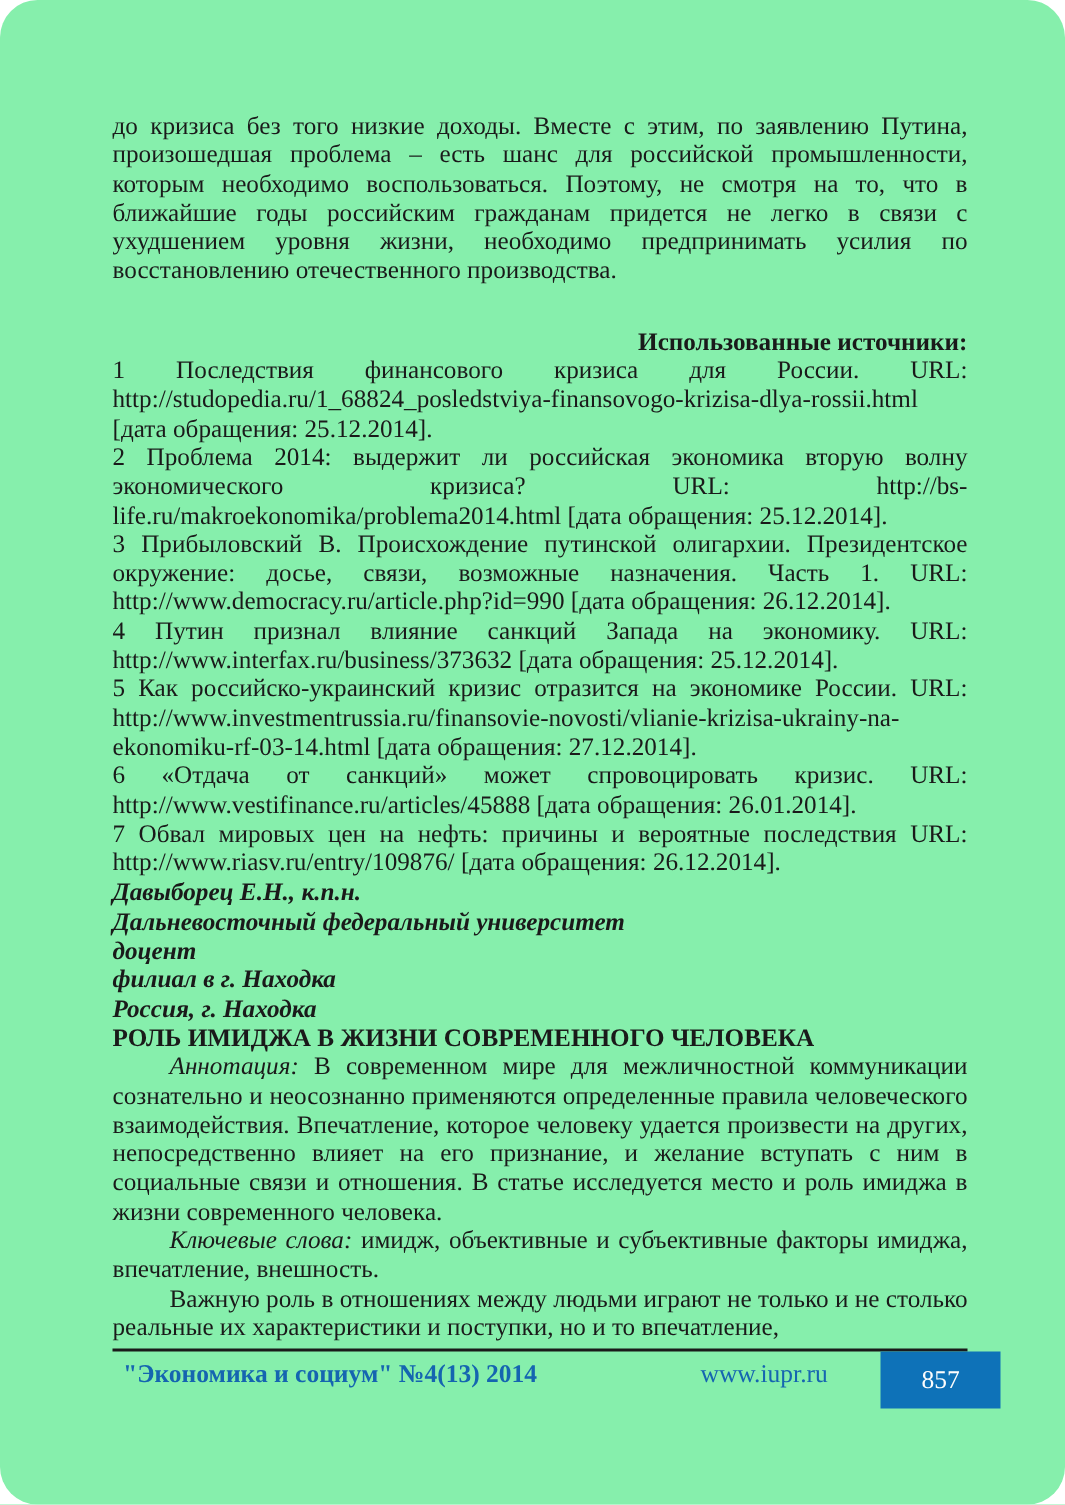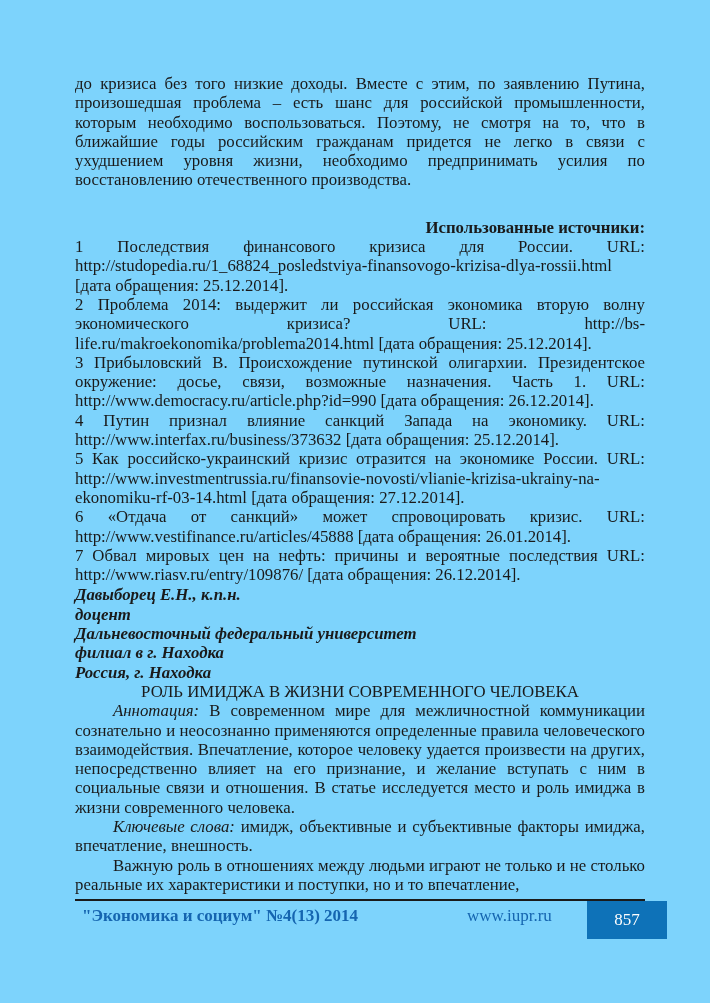--- a/index.html
+++ b/index.html
@@ -4,22 +4,23 @@
 <style>
   html, body { margin: 0; padding: 0; }
   body {
     width: 710px; height: 1003px;
     background: #ffffff;
     font-family: "Liberation Serif", "DejaVu Serif", serif;
   }
   .page {
     position: relative;
     width: 710px; height: 1003px;
-    background: #7dd3fc;
+    background: #86efac;
     overflow: hidden;
+    border-radius: 25px;
   }
   .content {
     position: absolute;
     left: 75px; top: 74px;
     width: 570px;
     font-size: 16.8px;
     line-height: 19.3px;
     color: #1a1a1a;
     text-align: justify;
   }
@@ -33,22 +34,22 @@
     overflow-wrap: anywhere;
     word-break: break-word;
   }
   .author-block {
     margin-top: 1px;
     text-align: left;
     font-weight: bold;
     font-style: italic;
   }
   .title {
-    text-align: center;
-    font-weight: normal;
+    text-align: left;
+    font-weight: bold;
   }
   .indent { text-indent: 38px; }
   .footer-rule {
     position: absolute;
     left: 75px; top: 899px;
     width: 570px; height: 2px;
     background: #1a1a1a;
   }
   .footer-journal {
     position: absolute;
@@ -89,22 +90,22 @@
     <p class="para source">1 Последствия финансового кризиса для России. URL: http://studopedia.ru/1_68824_posledstviya-finansovogo-krizisa-dlya-rossii.html [дата обращения: 25.12.2014].</p>
     <p class="para source">2 Проблема 2014: выдержит ли российская экономика вторую волну экономического кризиса? URL: http://bs-life.ru/makroekonomika/problema2014.html [дата обращения: 25.12.2014].</p>
     <p class="para source">3 Прибыловский В. Происхождение путинской олигархии. Президентское окружение: досье, связи, возможные назначения. Часть 1. URL: http://www.democracy.ru/article.php?id=990 [дата обращения: 26.12.2014].</p>
     <p class="para source">4 Путин признал влияние санкций Запада на экономику. URL: http://www.interfax.ru/business/373632 [дата обращения: 25.12.2014].</p>
     <p class="para source">5 Как российско-украинский кризис отразится на экономике России. URL: http://www.investmentrussia.ru/finansovie-novosti/vlianie-krizisa-ukrainy-na-ekonomiku-rf-03-14.html [дата обращения: 27.12.2014].</p>
     <p class="para source">6 «Отдача от санкций» может спровоцировать кризис. URL: http://www.vestifinance.ru/articles/45888 [дата обращения: 26.01.2014].</p>
     <p class="para source">7 Обвал мировых цен на нефть: причины и вероятные последствия URL: http://www.riasv.ru/entry/109876/ [дата обращения: 26.12.2014].</p>
 
     <div class="author-block">
       <div>Давыборец Е.Н., к.п.н.</div>
+      <div>Дальневосточный федеральный университет</div>
       <div>доцент</div>
-      <div>Дальневосточный федеральный университет</div>
       <div>филиал в г. Находка</div>
       <div>Россия, г. Находка</div>
     </div>
 
     <p class="para title">РОЛЬ ИМИДЖА В ЖИЗНИ СОВРЕМЕННОГО ЧЕЛОВЕКА</p>
 
     <p class="para indent">
       <i>Аннотация:</i>
       <span>В современном мире для межличностной коммуникации сознательно и неосознанно применяются определенные правила человеческого взаимодействия. Впечатление, которое человеку удается произвести на других, непосредственно влияет на его признание, и желание вступать с ним в социальные связи и отношения. В статье исследуется место и роль имиджа в жизни современного человека.</span>
     </p>

